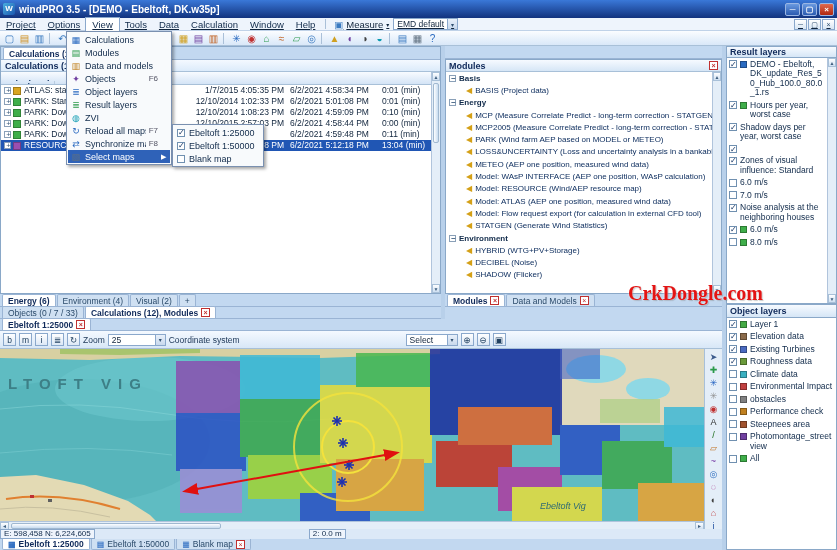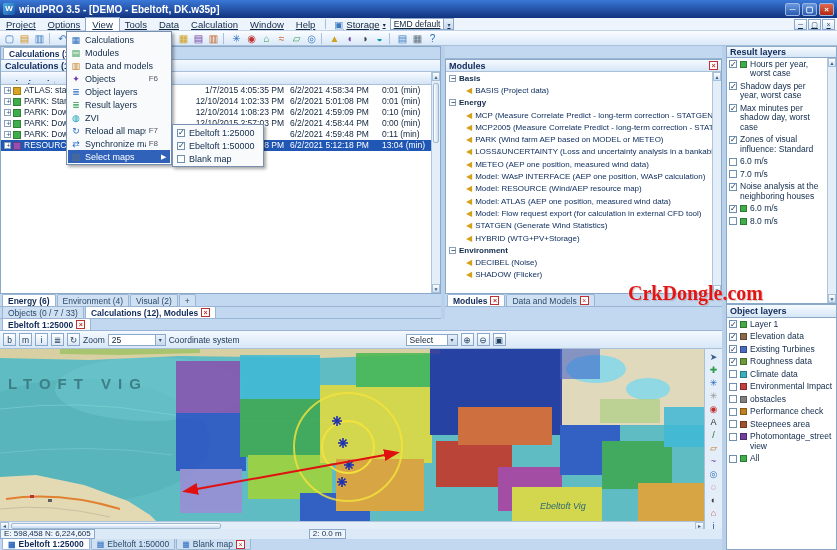--- a/index.html
+++ b/index.html
@@ -154,21 +154,21 @@
 
   <span class="mitem">Calculation</span>
 
   <span class="mitem">Window</span>
 
   <span class="mitem">Help</span>
 </span>
     <span class="msep"></span>
     <span class="arrange">
       <i style="color:#3a7ac0;">▣</i>
-      <span>Storage</span>
+      <span>Measure</span>
       <i style="font-size:6px;">▾</i>
     </span>
     <span class="combo">
       <span>EMD default</span>
       <span class="arr">▾</span>
     </span>
     <span class="mdi-btns">
       <span class="mdib">─</span>
       <span class="mdib">▢</span>
       <span class="mdib">×</span>
@@ -464,30 +464,30 @@
     <span>Model: Flow request export (for calculation in external CFD tool)</span>
   </div>
 
   <div class="mline">
 
     <i class="mic"></i>
     <span>STATGEN (Generate Wind Statistics)</span>
   </div>
 
 
-  <div class="mline">
-
-    <i class="mic"></i>
-    <span>HYBRID (WTG+PV+Storage)</span>
-  </div>
-
   <div class="mline grp">
     <i class="mexp"></i>
 
     <span>Environment</span>
+  </div>
+
+  <div class="mline">
+
+    <i class="mic"></i>
+    <span>HYBRID (WTG+PV+Storage)</span>
   </div>
 
   <div class="mline">
 
     <i class="mic"></i>
     <span>DECIBEL (Noise)</span>
   </div>
 
   <div class="mline">
 
@@ -513,37 +513,41 @@
           <i class="tx show">×</i>
   </span>
 </span>
   </div>
   <div class="abs bottom-void"></div>
   <div class="abs splitter" style="left:722px;top:46px;width:4px;height:504px;"></div>
 
   <div class="abs res-header">Result layers</div>
   <div class="abs res-list">
     <div>
+  <div class="litem">
+    <span class="cb on"></span>
+    <i class="sw has" style="background: rgb(42, 106, 192);"></i>
+    <span class="ll">DEMO - Ebeltoft, DK_update_Res_50_Hub_100.0_80.0_1.rs</span>
+  </div>
 
   <div class="litem">
     <span class="cb on"></span>
     <i class="sw has" style="background: rgb(63, 174, 74);"></i>
     <span class="ll">Hours per year, worst case</span>
   </div>
 
   <div class="litem">
     <span class="cb on"></span>
 
     <span class="ll">Shadow days per year, worst case</span>
   </div>
 
   <div class="litem">
     <span class="cb on"></span>
 
-    <span class="ll">Max minutes per shadow day, worst case</span>
   </div>
 
   <div class="litem">
     <span class="cb on"></span>
 
     <span class="ll">Zones of visual influence: Standard</span>
   </div>
 
   <div class="litem">
     <span class="cb"></span>

